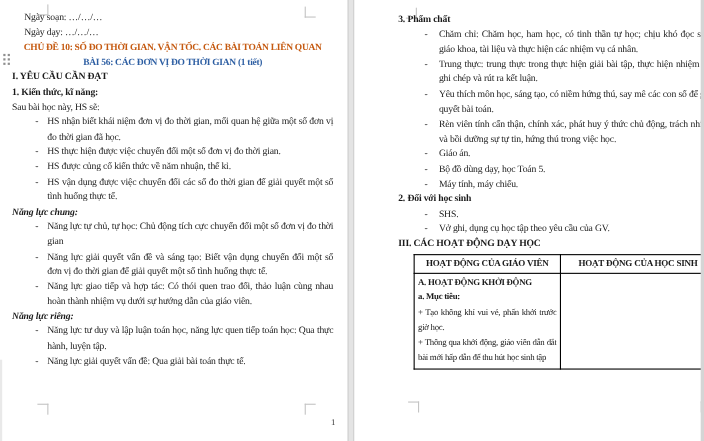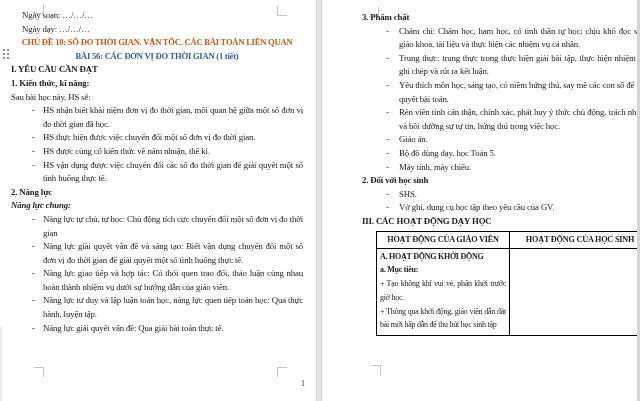--- a/index.html
+++ b/index.html
@@ -99,36 +99,36 @@
       </div>
       <div class="bullet">
         <span class="dash">-</span>
         <span class="bt">HS được củng cố kiến thức về năm nhuận, thế kỉ.</span>
       </div>
       <div class="bullet">
         <span class="dash">-</span>
         <span class="bt">HS vận dụng được việc chuyển đổi các số đo thời gian để giải quyết một số tình huống thực tế.</span>
       </div>
 
-      <p class="b">2. Năng lực</p>
       <p class="bi">Năng lực chung:</p>
 
       <div class="bullet">
         <span class="dash">-</span>
         <span class="bt">Năng lực tự chủ, tự học: Chủ động tích cực chuyển đổi một số đơn vị đo thời gian</span>
       </div>
       <div class="bullet">
         <span class="dash">-</span>
         <span class="bt">Năng lực giải quyết vấn đề và sáng tạo: Biết vận dụng chuyển đổi một số đơn vị đo thời gian để giải quyết một số tình huống thực tế.</span>
       </div>
       <div class="bullet">
         <span class="dash">-</span>
         <span class="bt">Năng lực giao tiếp và hợp tác: Có thói quen trao đổi, thảo luận cùng nhau hoàn thành nhiệm vụ dưới sự hướng dẫn của giáo viên.</span>
       </div>
 
+      <p class="bi">Năng lực riêng:</p>
 
       <div class="bullet">
         <span class="dash">-</span>
         <span class="bt">Năng lực tư duy và lập luận toán học, năng lực quen tiếp toán học: Qua thực hành, luyện tập.</span>
       </div>
       <div class="bullet">
         <span class="dash">-</span>
         <span class="bt">Năng lực giải quyết vấn đề: Qua giải bài toán thực tế.</span>
       </div>
     </div>

